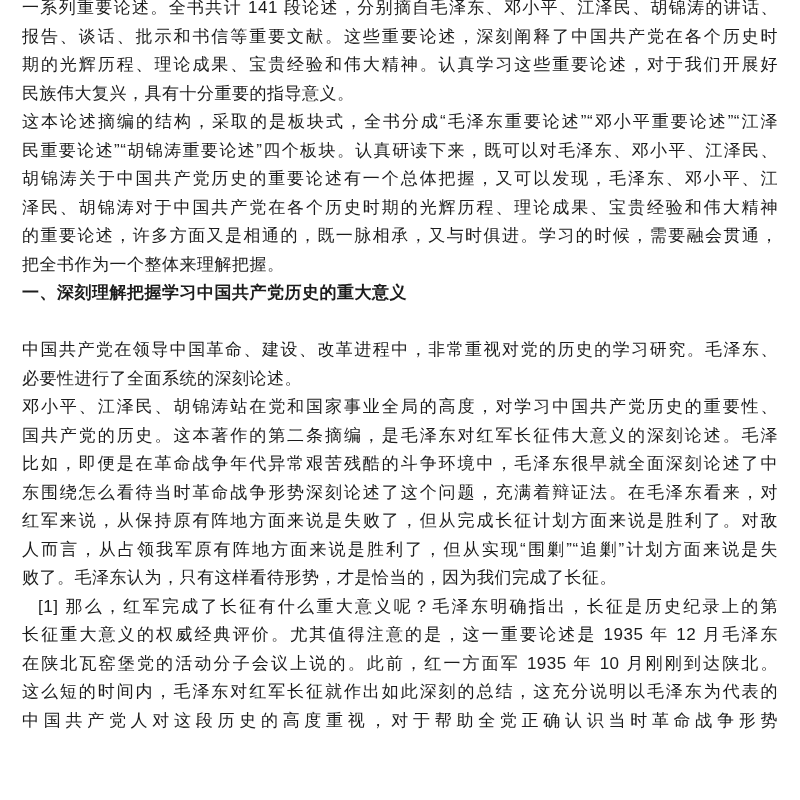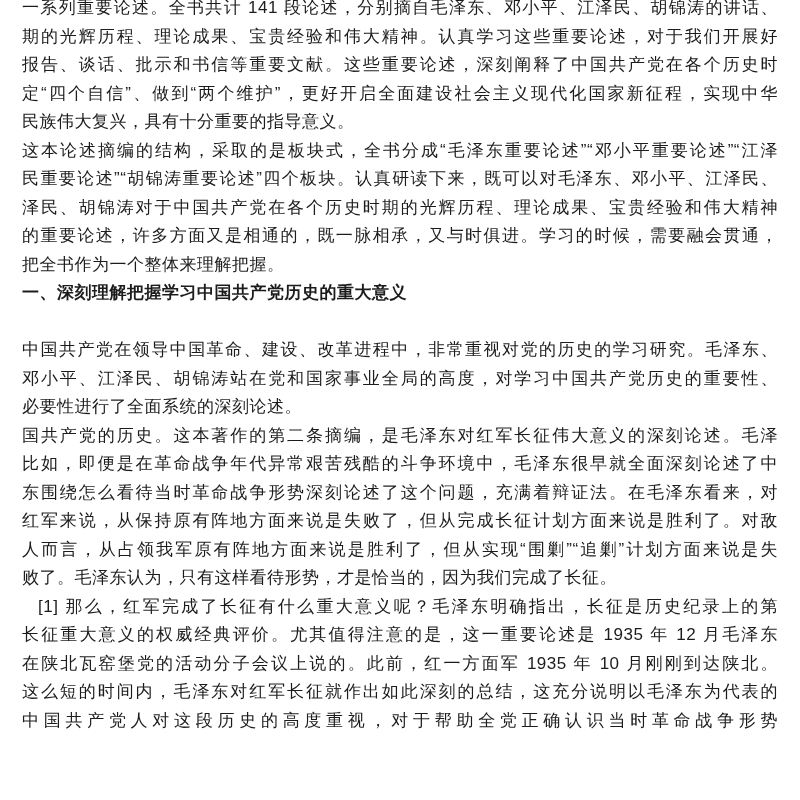--- a/index.html
+++ b/index.html
@@ -42,34 +42,34 @@
   }
   .line.blank {
     white-space: normal;
   }
 </style>
 </head>
 <body>
 
 <div class="page" style="background: rgb(255, 255, 255); color: rgb(28, 28, 28);">
     <div class="line justify">一系列重要论述。全书共计 141 段论述，分别摘自毛泽东、邓小平、江泽民、胡锦涛的讲话、</div>
+    <div class="line justify">报告、谈话、批示和书信等重要文献。这些重要论述，深刻阐释了中国共产党在各个历史时</div>
     <div class="line justify">期的光辉历程、理论成果、宝贵经验和伟大精神。认真学习这些重要论述，对于我们开展好</div>
-    <div class="line justify">报告、谈话、批示和书信等重要文献。这些重要论述，深刻阐释了中国共产党在各个历史时</div>
-    <div class="line justify">定“四个自信”、做到“两个维护”，更好开启全面建设社会主义现代化国家新征程，实现中华</div>
     <div class="line">民族伟大复兴，具有十分重要的指导意义。</div>
     <div class="line justify">这本论述摘编的结构，采取的是板块式，全书分成“毛泽东重要论述”“邓小平重要论述”“江泽</div>
     <div class="line justify">民重要论述”“胡锦涛重要论述”四个板块。认真研读下来，既可以对毛泽东、邓小平、江泽民、</div>
+    <div class="line justify">胡锦涛关于中国共产党历史的重要论述有一个总体把握，又可以发现，毛泽东、邓小平、江</div>
     <div class="line justify">泽民、胡锦涛对于中国共产党在各个历史时期的光辉历程、理论成果、宝贵经验和伟大精神</div>
     <div class="line justify">的重要论述，许多方面又是相通的，既一脉相承，又与时俱进。学习的时候，需要融会贯通，</div>
     <div class="line">把全书作为一个整体来理解把握。</div>
     <div class="line heading">一、深刻理解把握学习中国共产党历史的重大意义</div>
     <div class="line blank"></div>
     <div class="line justify">中国共产党在领导中国革命、建设、改革进程中，非常重视对党的历史的学习研究。毛泽东、</div>
+    <div class="line">必要性进行了全面系统的深刻论述。</div>
     <div class="line justify">邓小平、江泽民、胡锦涛站在党和国家事业全局的高度，对学习中国共产党历史的重要性、</div>
-    <div class="line">必要性进行了全面系统的深刻论述。</div>
     <div class="line justify">国共产党的历史。这本著作的第二条摘编，是毛泽东对红军长征伟大意义的深刻论述。毛泽</div>
     <div class="line justify">比如，即便是在革命战争年代异常艰苦残酷的斗争环境中，毛泽东很早就全面深刻论述了中</div>
     <div class="line justify">东围绕怎么看待当时革命战争形势深刻论述了这个问题，充满着辩证法。在毛泽东看来，对</div>
     <div class="line justify">红军来说，从保持原有阵地方面来说是失败了，但从完成长征计划方面来说是胜利了。对敌</div>
     <div class="line justify">人而言，从占领我军原有阵地方面来说是胜利了，但从实现“围剿”“追剿”计划方面来说是失</div>
     <div class="line">败了。毛泽东认为，只有这样看待形势，才是恰当的，因为我们完成了长征。</div>
     <div class="line justify indent">[1] 那么，红军完成了长征有什么重大意义呢？毛泽东明确指出，长征是历史纪录上的第</div>
     <div class="line justify">长征重大意义的权威经典评价。尤其值得注意的是，这一重要论述是 1935 年 12 月毛泽东</div>
     <div class="line justify">在陕北瓦窑堡党的活动分子会议上说的。此前，红一方面军 1935 年 10 月刚刚到达陕北。</div>
     <div class="line justify">这么短的时间内，毛泽东对红军长征就作出如此深刻的总结，这充分说明以毛泽东为代表的</div>

